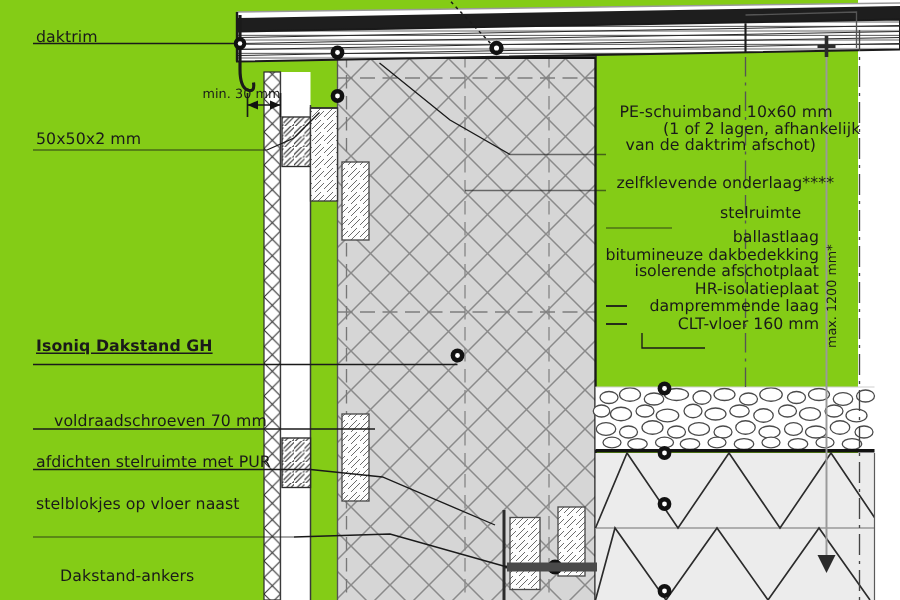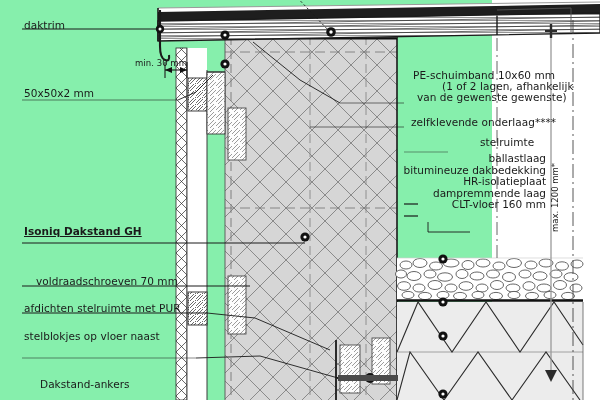--- a/index.html
+++ b/index.html
@@ -2,21 +2,21 @@
 <html><head>
 <meta charset="utf-8">
 <title>Roof Edge Detail</title>
 <style>
   html,body{margin:0;padding:0;background:#ffffff;}
   body{
     width:600px;height:400px;overflow:hidden;
     font-family:"DejaVu Sans","Liberation Sans",sans-serif;
     color:#1a1a1a;
   }
-  #stage{position:relative;width:492px;height:400px;background:#86efac;}
+  #stage{position:relative;width:572px;height:400px;background:#84cc16;}
   #stage svg{position:absolute;left:0;top:0;}
 
   
   .lbl{
     position:absolute;
     font-size:10.5px;
     line-height:11.5px;
     color:#1a1a1a;
     white-space:nowrap;
     letter-spacing:0.05px;
@@ -322,29 +322,30 @@
 
   <div class="lbl" style="left:24px;top:276px;margin-left:12px;">voldraadschroeven 70 mm</div>
 
   <div class="lbl" style="left:24px;top:303px;">afdichten stelruimte met PUR</div>
 
   <div class="lbl" style="left:24px;top:331px;">stelblokjes op vloer naast</div>
   <div class="lbl" style="left:40px;top:348px;margin-top:31px;">Dakstand-ankers</div>
 
   <div class="lbl" style="left:413px;top:70px;">PE-schuimband 10x60 mm</div>
   <div class="lbl" style="left:416px;top:81px;margin-left:26px;">(1 of 2 lagen, afhankelijk</div>
-  <div class="lbl" style="left:417px;top:92px;">van de gewenste gewenste)</div>
+  <div class="lbl" style="left:417px;top:92px;">van de daktrim afschot)</div>
 
   <div class="lbl" style="left:411px;top:117px;">zelfklevende onderlaag****</div>
 
   <div class="lbl" style="left:480px;top:137px;">stelruimte</div>
 
   <div class="stack" style="left:346px;top:153px;width:200px;">
     <div>ballastlaag</div>
     <div>bitumineuze dakbedekking</div>
+    <div>isolerende afschotplaat</div>
     <div>HR-isolatieplaat</div>
     <div>dampremmende laag</div>
     <div>CLT-vloer 160 mm</div>
   </div>
 
   <div class="vert" style="left:550px;top:232px;">max. 1200 mm*</div>
 
 </div>
 
 </body></html>

